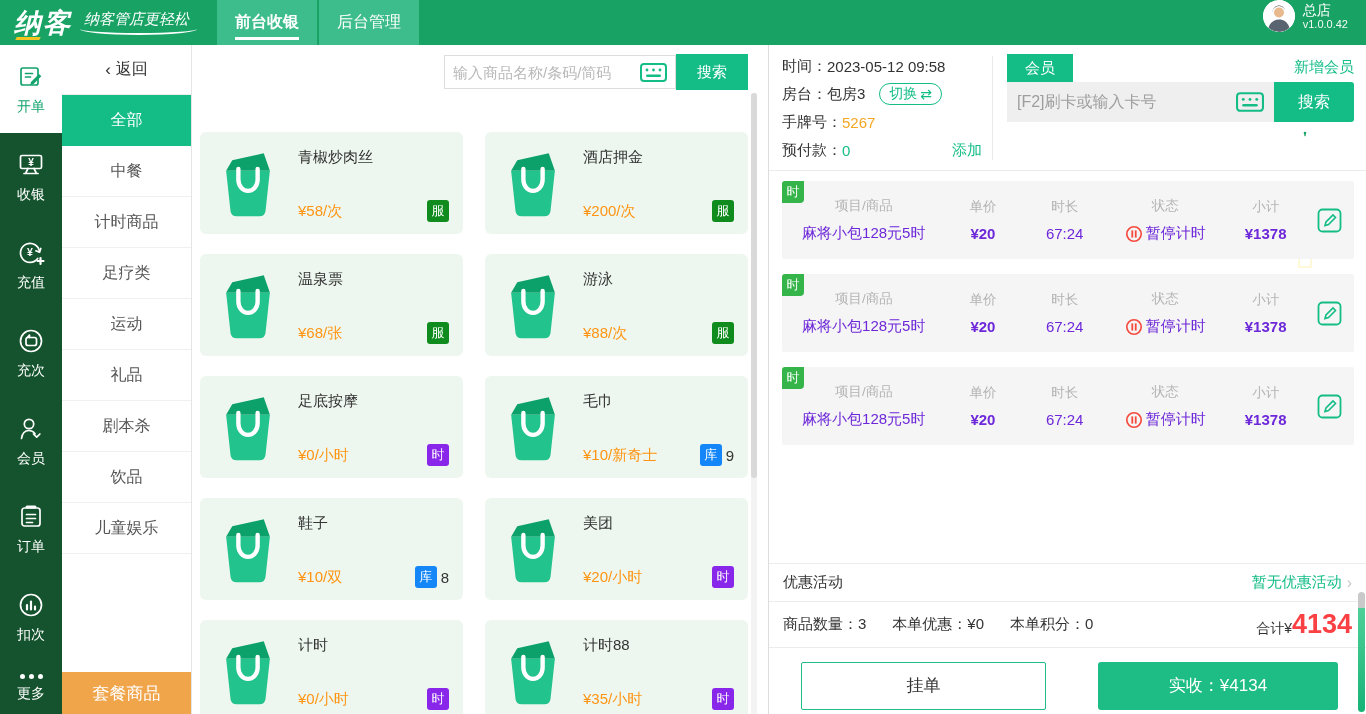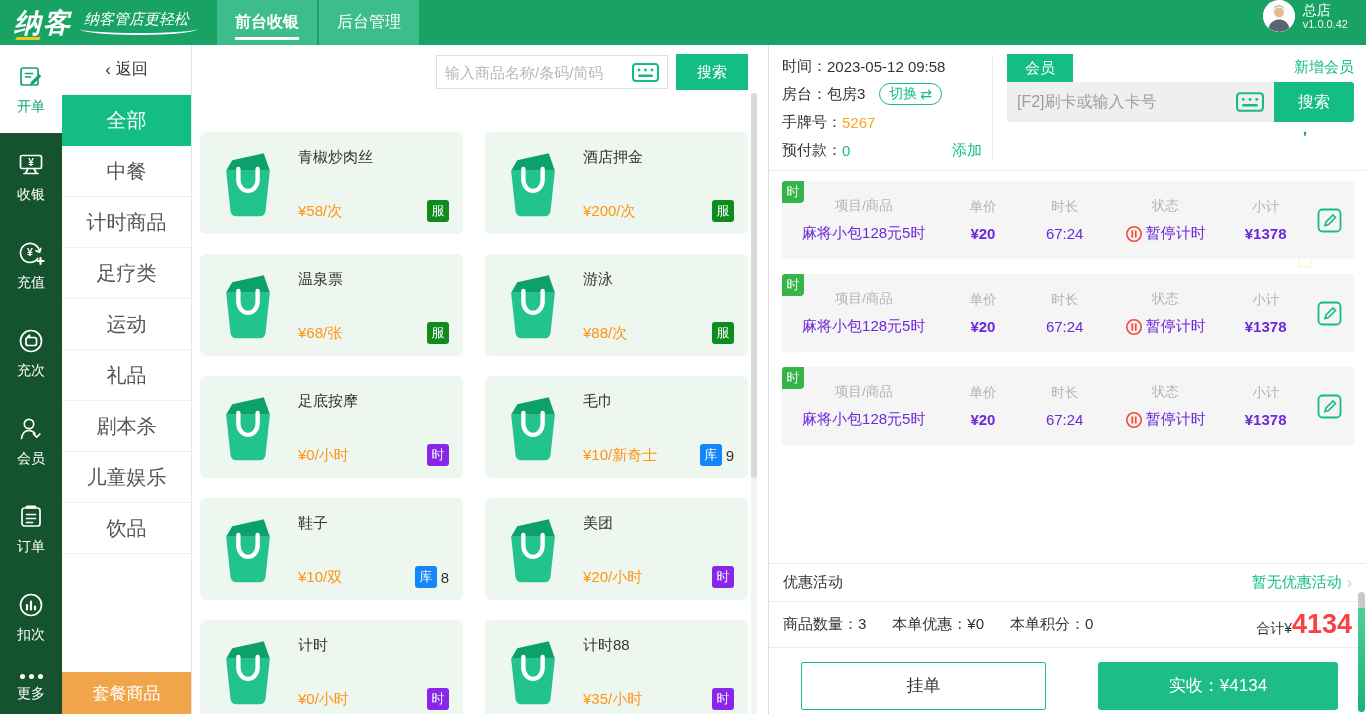--- a/index.html
+++ b/index.html
@@ -45,29 +45,29 @@
   .nav-more { margin-top:auto; height:52px; display:flex; flex-direction:column; align-items:center;
     justify-content:center; gap:6px; font-size:14px; cursor:pointer; }
   .dots { display:flex; gap:4px; }
   .dots span { width:5px; height:5px; border-radius:50%; background:#fff; display:block; }
 
   
   .catbar { width:130px; background:#fff; border-right:1px solid #e5e5e5; display:flex; flex-direction:column; flex:none; }
   .back-item { height:50px; display:flex; align-items:center; justify-content:center; gap:5px;
     font-size:16px; color:#333; border-bottom:1px solid #eee; cursor:pointer; }
   .back-chev { font-size:17px; color:#333; }
-  .cat-item { height:51px; display:flex; align-items:center; justify-content:center; font-size:20px;
+  .cat-item { height:51px; display:flex; align-items:center; justify-content:center; font-size:16px;
     color:#555; border-bottom:1px solid #f0f0f0; cursor:pointer; }
   .cat-item.active { background:#14bd86; color:#fff; border-bottom:none; }
   .package-btn { margin-top:auto; height:42px; background:#f0a54b; color:#fff; font-size:17px;
     display:flex; align-items:center; justify-content:center; cursor:pointer; }
 
   
   .products { flex:1; position:relative; padding:0 20px 0 8px; display:flex; flex-direction:column; min-width:0; }
-  .search-row { height:54px; display:flex; align-items:center; justify-content:flex-end; gap:8px; padding-right:0; flex:none; }
+  .search-row { height:54px; display:flex; align-items:center; justify-content:flex-end; gap:0; padding-right:0; flex:none; }
   .search-box { display:flex; align-items:center; border:1px solid #ddd; height:34px; width:232px; padding:0 8px; }
   .search-box input { border:none; outline:none; flex:1; font-size:15px; color:#333; background:transparent; min-width:0; }
   .search-box input::placeholder { color:#b8b8b8; }
   .kb-icon svg { display:block; }
   .search-btn { width:72px; height:36px; background:#14bd86; color:#fff; border:none; font-size:15px; cursor:pointer; }
   .grid { display:grid; grid-template-columns:1fr 1fr; column-gap:22px; row-gap:20px;margin-top:33px; }
   .card { height:102px; background:#edf7ef; border-radius:6px; display:flex; align-items:center;
     padding:0 14px 0 12px; cursor:pointer; }
   .bag { width:72px; flex:none; margin-right:14px; display:flex; justify-content:center; }
   .card-info { flex:1; height:100%; display:flex; flex-direction:column; min-width:0; }
@@ -288,22 +288,22 @@
         <span class="back-chev">‹</span>
         <span>返回</span>
       </div>
       <div class="cat-item active">全部</div>
       <div class="cat-item">中餐</div>
       <div class="cat-item">计时商品</div>
       <div class="cat-item">足疗类</div>
       <div class="cat-item">运动</div>
       <div class="cat-item">礼品</div>
       <div class="cat-item">剧本杀</div>
+      <div class="cat-item">饮品</div>
       <div class="cat-item">儿童娱乐</div>
-      <div class="cat-item">饮品</div>
       <div class="package-btn">套餐商品</div>
     </aside>
 
     <section class="products">
       <div class="search-row">
         <div class="search-box">
           <input type="text" placeholder="输入商品名称/条码/简码" style="">
           <span class="kb-icon">
             <svg width="27" height="19" viewBox="0 0 27 19">
               <rect x="1" y="1" width="25" height="17" rx="3" fill="none" stroke="#14bd86" stroke-width="2"></rect>

